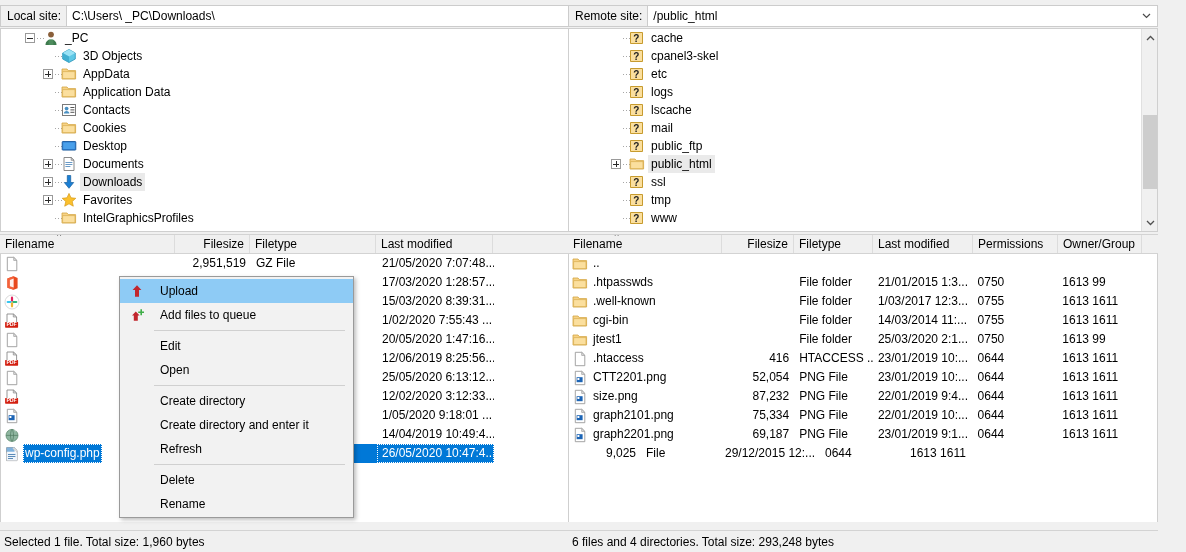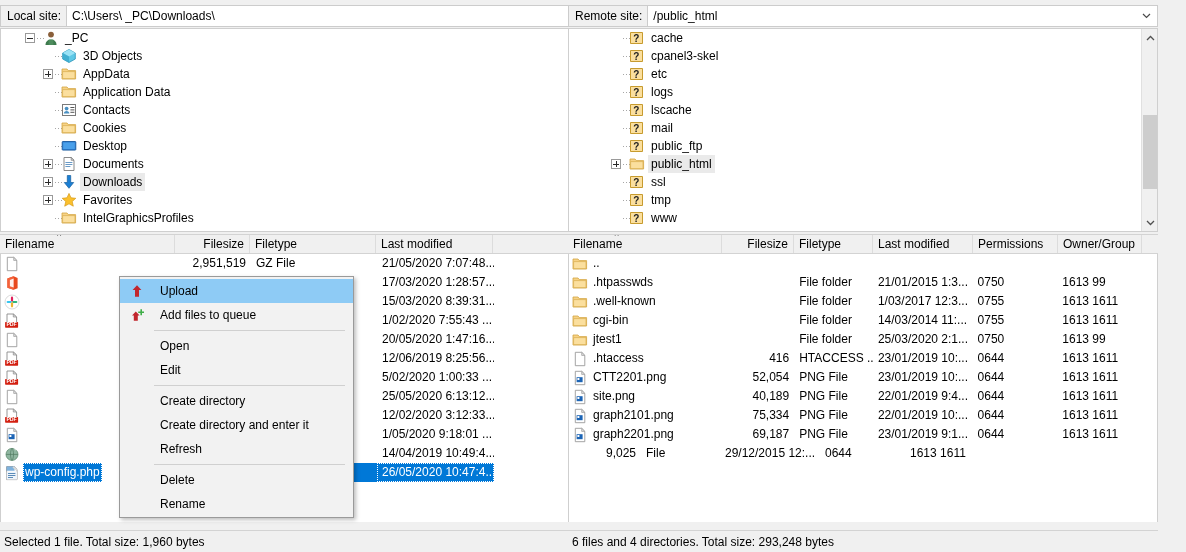--- a/index.html
+++ b/index.html
@@ -506,36 +506,20 @@
               <span class="cell-name-text"></span>
             </div>
             <div class="cell right cell-size" style="width:75px"></div>
             <div class="cell cell-type" style="width:126px"></div>
             <div class="cell cell-mod" style="width:117px">12/06/2019 8:25:56...</div>
           </div>
           <div class="frow">
             <div class="cell cell-name" style="width:175px">
               <span class="ficon">
                 <svg width="16" height="16" viewBox="0 0 16 16">
-                  <path d="M3 1h6.3L12.6 4v7.1H3z" fill="#ffffff" stroke="#8a8a8a" stroke-width="0.9"></path>
-                  <path d="M9.3 1 12.6 4H9.3z" fill="#e0e0e0" stroke="#8a8a8a" stroke-width="0.7"></path>
-                  <rect x="1.1" y="9.1" width="13" height="5.6" rx="0.6" fill="#d32011"></rect>
-                  <text x="7.6" y="13.4" font-size="5.2" font-family="Liberation Sans" font-weight="bold" fill="#ffffff" text-anchor="middle">PDF</text>
-                </svg>
-              </span>
-              <span class="cell-name-text"></span>
-            </div>
-            <div class="cell right cell-size" style="width:75px"></div>
-            <div class="cell cell-type" style="width:126px"></div>
-            <div class="cell cell-mod" style="width:117px">5/02/2020 1:00:33 ...</div>
-          </div>
-          <div class="frow">
-            <div class="cell cell-name" style="width:175px">
-              <span class="ficon">
-                <svg width="16" height="16" viewBox="0 0 16 16">
                   <path d="M3.3 1.3h6.4L12.8 4.4v10.3H3.3z" fill="#ffffff" stroke="#9a9a9a" stroke-width="0.9"></path>
                   <path d="M9.7 1.3 12.8 4.4H9.7z" fill="#e4e4e4" stroke="#9a9a9a" stroke-width="0.7"></path>
                 </svg>
               </span>
               <span class="cell-name-text"></span>
             </div>
             <div class="cell right cell-size" style="width:75px"></div>
             <div class="cell cell-type" style="width:126px"></div>
             <div class="cell cell-mod" style="width:117px">25/05/2020 6:13:12...</div>
           </div>
@@ -931,23 +915,23 @@
           <div class="frow">
             <div class="cell cell-name" style="width:154px">
               <span class="ficon">
                 <svg width="16" height="16" viewBox="0 0 16 16">
                   <path d="M3.3 1.3h6.4L12.8 4.4v10.3H3.3z" fill="#ffffff" stroke="#9a9a9a" stroke-width="0.9"></path>
                   <path d="M9.7 1.3 12.8 4.4H9.7z" fill="#e4e4e4" stroke="#9a9a9a" stroke-width="0.7"></path>
                   <rect x="4.6" y="7.2" width="6" height="5" fill="#1c64b5"></rect>
                   <rect x="5.4" y="8" width="2" height="2" fill="#ffffff"></rect>
                 </svg>
               </span>
-              <span class="cell-name-text">site.png</span>
-            </div>
-            <div class="cell right" style="width:72px">40,189</div>
+              <span class="cell-name-text">size.png</span>
+            </div>
+            <div class="cell right" style="width:72px">87,232</div>
             <div class="cell" style="width:79px">PNG File</div>
             <div class="cell" style="width:100px">22/01/2019 9:4...</div>
             <div class="cell" style="width:85px">0644</div>
             <div class="cell" style="width:84px">1613 1611</div>
           </div>
           <div class="frow">
             <div class="cell cell-name" style="width:154px">
               <span class="ficon">
                 <svg width="16" height="16" viewBox="0 0 16 16">
                   <path d="M3.3 1.3h6.4L12.8 4.4v10.3H3.3z" fill="#ffffff" stroke="#9a9a9a" stroke-width="0.9"></path>
@@ -1012,25 +996,25 @@
           <svg width="14" height="14" viewBox="0 0 14 14">
             <path d="M5.8 3.4 9.6 7.6H7.8v5.2H3.8V7.6H2z" fill="#c1272d"></path>
             <path d="M10.4 1.2h1.6v2.2h2.2v1.6h-2.2v2.2h-1.6V5H8.2V3.4h2.2z" fill="#3fae49"></path>
           </svg>
         </span>
         <span class="ctx-label">Add files to queue</span>
       </div>
       <div class="ctxsep"></div>
       <div class="ctxitem">
         <span class="ctx-icon"></span>
-        <span class="ctx-label">Open</span>
+        <span class="ctx-label">Edit</span>
       </div>
       <div class="ctxitem">
         <span class="ctx-icon"></span>
-        <span class="ctx-label">Edit</span>
+        <span class="ctx-label">Open</span>
       </div>
       <div class="ctxsep"></div>
       <div class="ctxitem">
         <span class="ctx-icon"></span>
         <span class="ctx-label">Create directory</span>
       </div>
       <div class="ctxitem">
         <span class="ctx-icon"></span>
         <span class="ctx-label">Create directory and enter it</span>
       </div>

